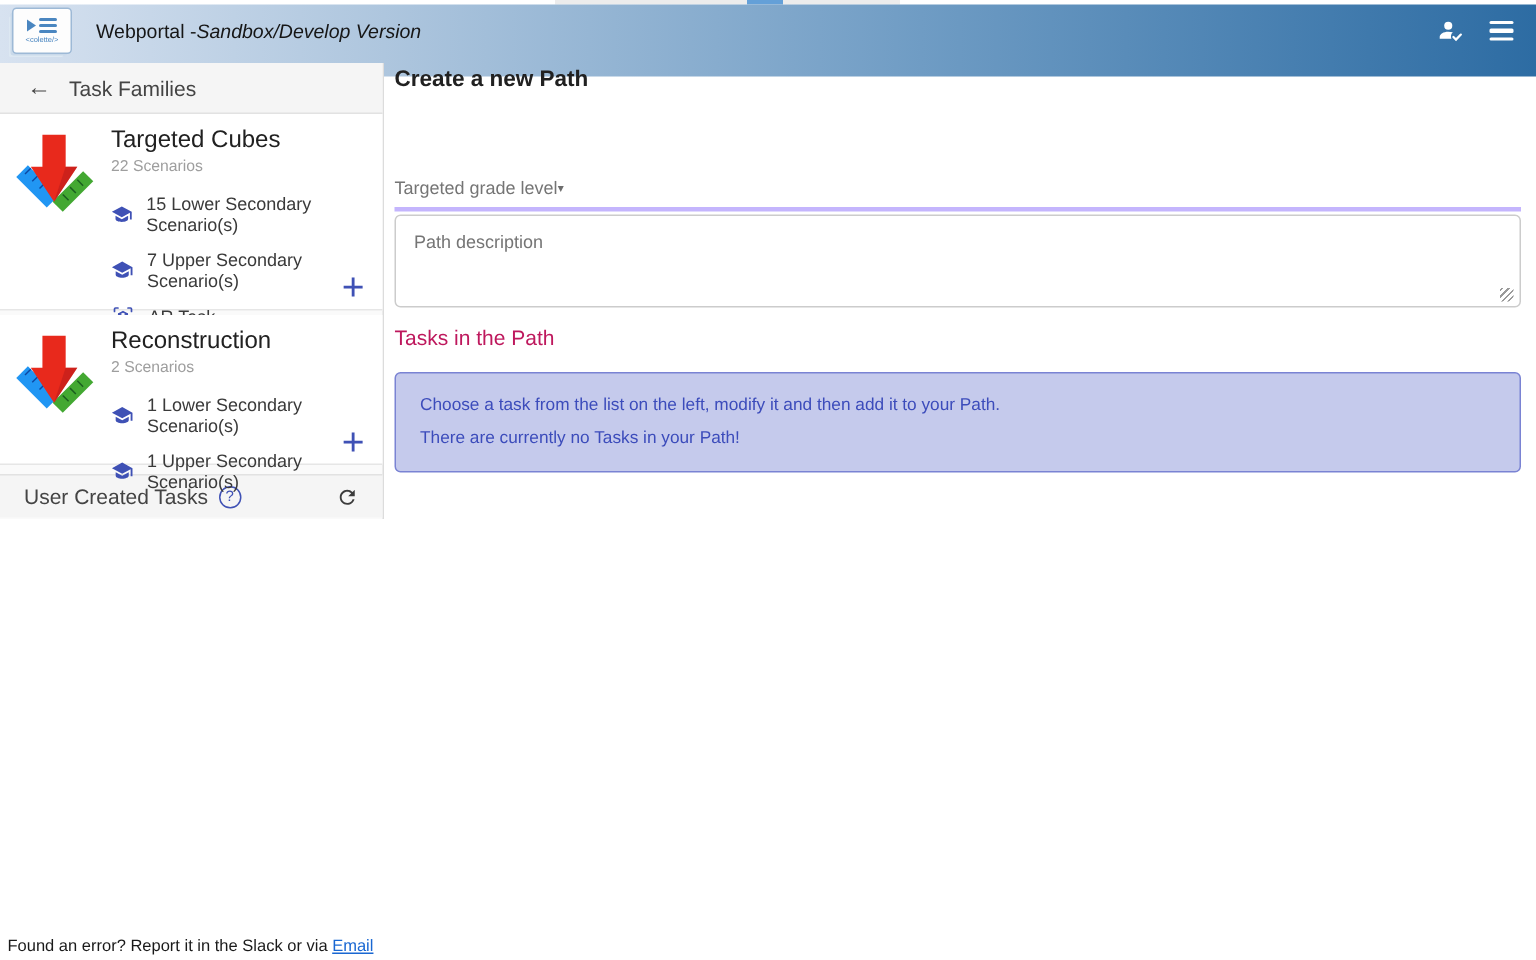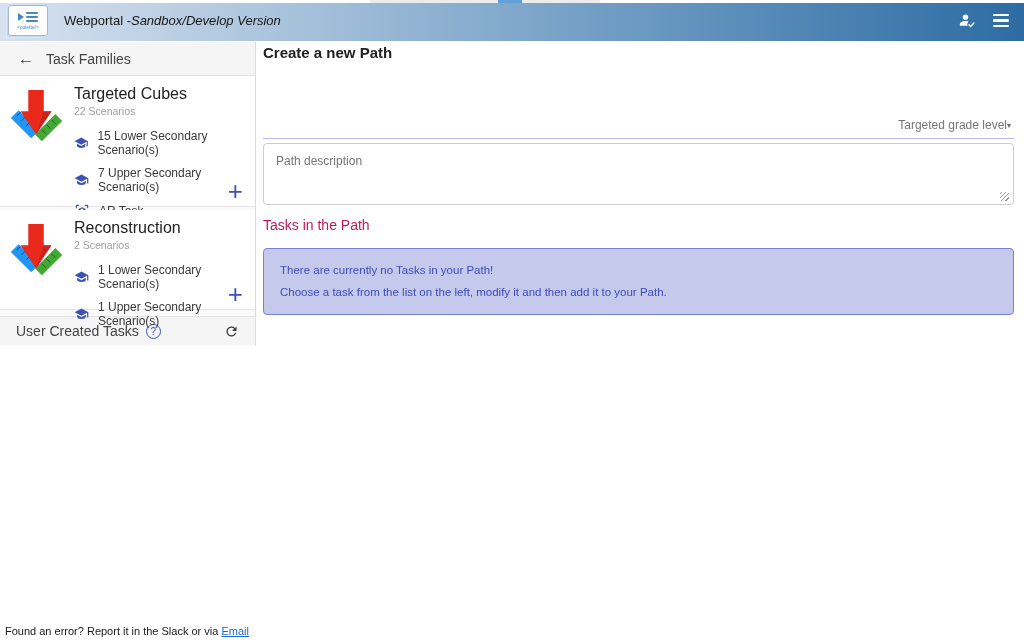--- a/index.html
+++ b/index.html
@@ -4,21 +4,21 @@
 <style>
   * { margin:0; padding:0; box-sizing:border-box; }
   html,body { width:1024px; height:640px; background:#ffffff; overflow:hidden;
               font-family:"Liberation Sans", sans-serif; }
 
   
   .mini-track { position:absolute; left:370px; top:0; width:230px; height:3px; background:#ececec; }
   .mini-thumb { position:absolute; left:498px; top:0; width:24px; height:3px; background:#64a0d8; }
 
   
-  .toolbar { position:absolute; left:0; top:3px; width:1024px; height:38px;
+  .toolbar { position:absolute; left:0; top:3px; width:1024px; height:48px;
              background:linear-gradient(to right,#d7e2f0 0%,#aec6de 25%,#6f9cc4 60%,#2d6ca3 100%);
              display:flex; align-items:center; }
   .logo-box { position:absolute; left:8px; top:2px; width:40px; height:31px;
               background:#fdfdfd; border:1px solid #9db9d6; border-radius:3px;
               box-shadow:-2px 2px 0 -1px #c9d9ea, -4px 4px 0 -2px #dde8f2;
               display:flex; flex-direction:column; align-items:center; justify-content:center; }
   .logo-glyph { display:flex; align-items:center; gap:2px; }
   .logo-flag { width:0; height:0; border-left:6px solid #4a86c0; border-top:4px solid transparent; border-bottom:4px solid transparent; }
   .logo-lines { display:flex; flex-direction:column; gap:2px; }
   .logo-lines i { display:block; width:12px; height:2px; background:#4a86c0; border-radius:1px; }
@@ -60,23 +60,23 @@
   .refresh-btn { background:none; border:none; cursor:pointer; display:flex; align-items:center; }
 
   
   .main { position:absolute; left:263px; top:40px; width:751px; height:300px; }
   .main-h1 { position:absolute; top:4px; left:0; font-size:15px; font-weight:700; color:#212121; }
   .field-input { position:absolute; top:37px; left:0; width:100%; border:none;
                  border-bottom:1px solid #c6c6c6; background:transparent; font-size:12px;
                  color:#212121; padding:0 0 6px 0; outline:none;
                  font-family:"Liberation Sans", sans-serif; }
   .field-input::placeholder { color:#757575; opacity:1; }
-  .grade-select { position:absolute; top:78px; left:0; width:100%; border-bottom:1px solid #c4b5fd;
+  .grade-select { position:absolute; top:78px; left:0; width:100%; border-bottom:3px solid #c4b5fd;
                   padding:0 0 6px 0; font-size:12px; color:#757575; cursor:pointer;
-                  display:flex; align-items:center; justify-content:flex-end; }
+                  display:flex; align-items:center; justify-content:flex-start; }
   .grade-arrow { font-size:8px; color:#6d6d6d; margin-right:3px; }
   .desc-area { position:absolute; top:103px; left:0; width:100%; height:62px;
                border:1px solid #cccccc; border-radius:4px; padding:10px 12px;
                font-size:12px; color:#212121; resize:none; outline:none;
                font-family:"Liberation Sans", sans-serif; }
   .desc-area::placeholder { color:#757575; opacity:1; }
   .resize-handle { position:absolute; top:152px; left:737px; width:9px; height:9px;
                    background:repeating-linear-gradient(-45deg, transparent 0 2px, #9a9a9a 2px 3px);
                    pointer-events:none; }
   .main-h2 { position:absolute; top:177px; left:0; font-size:14px; font-weight:500; color:#be185d; }
@@ -248,21 +248,21 @@
     <span>Targeted grade level</span>
     <span class="grade-arrow">▾</span>
   </div>
 
   <textarea class="desc-area" placeholder="Path description" style=""></textarea>
   <span class="resize-handle"></span>
 
   <h2 class="main-h2">Tasks in the Path</h2>
 
   <div class="notice">
+    <p>Choose a task from the list on the left, modify it and then add it to your Path.</p>
     <p>There are currently no Tasks in your Path!</p>
-    <p>Choose a task from the list on the left, modify it and then add it to your Path.</p>
   </div>
 
 </main>
 
 <div class="page-footer">
   <span>Found an error? Report it in the Slack or via </span><a>Email</a>
 </div>
 
 </body></html>

